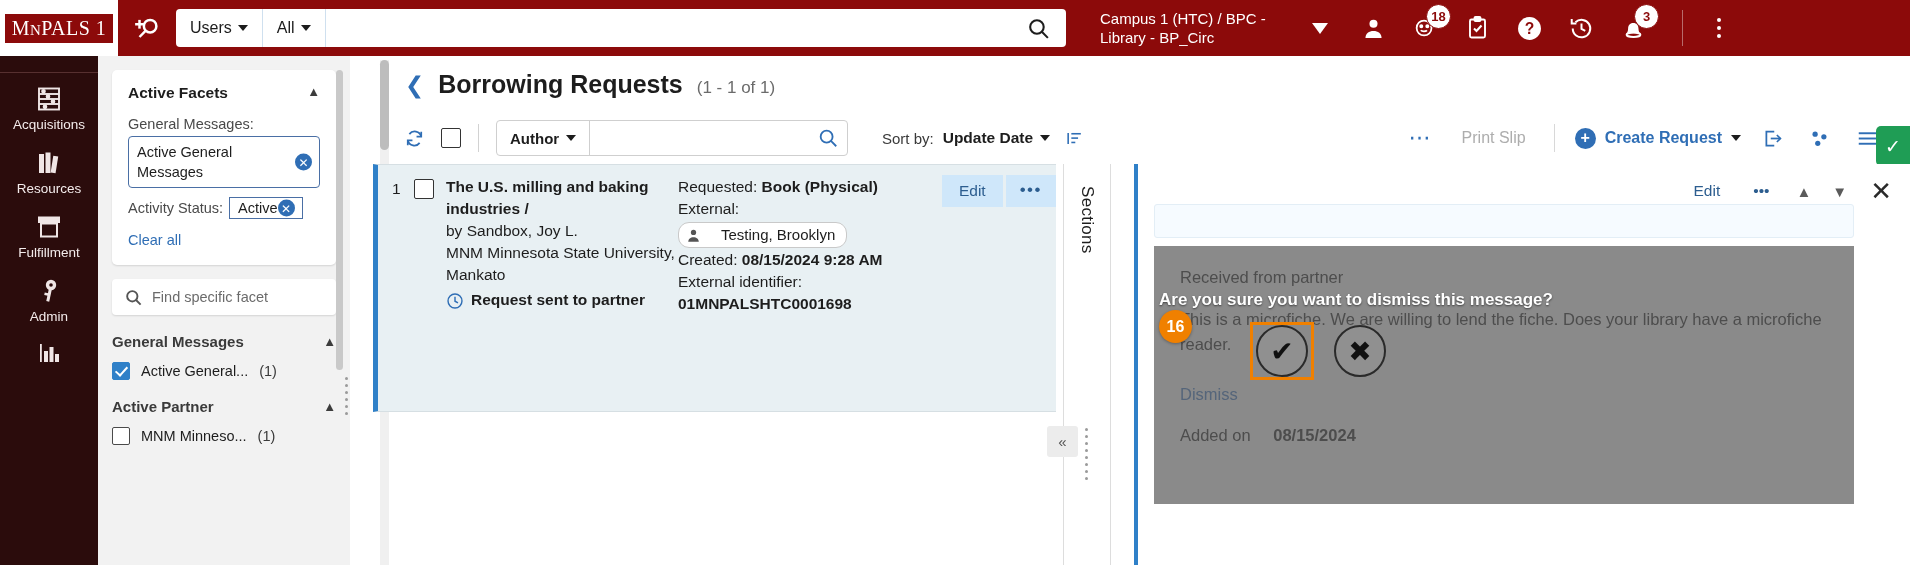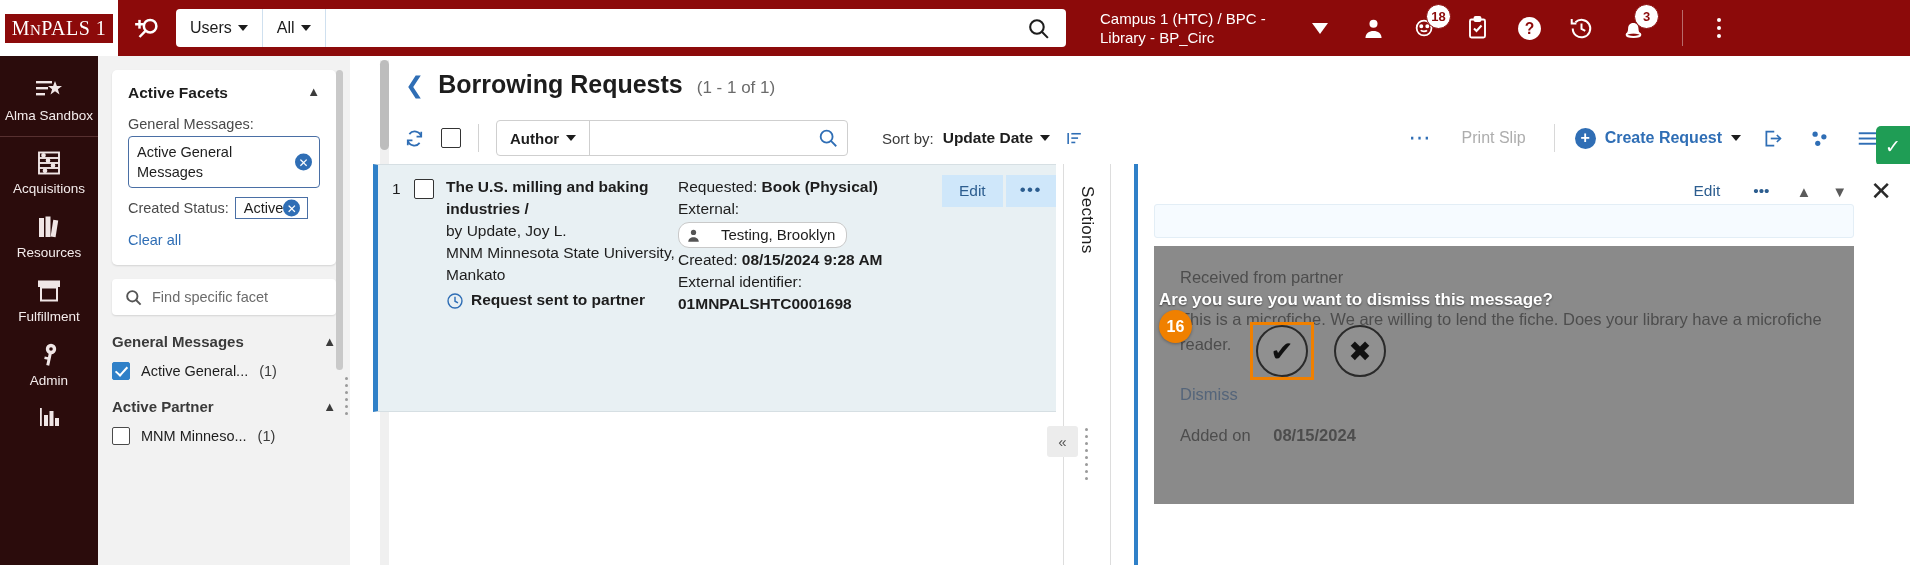--- a/index.html
+++ b/index.html
@@ -381,29 +381,20 @@
       <div class="tb-div"></div>
       <div class="kebab">
         <i></i>
           <i></i>
           <i></i>
       </div>
     </div>
   </div>
 
   <div class="leftnav">
-    <div class="nav-item">
-      <svg width="30" height="26" viewBox="0 0 30 26" fill="#f0e6e6">
-        <rect x="2" y="4" width="16" height="2.4"></rect>
-        <rect x="2" y="10" width="12" height="2.4"></rect>
-        <rect x="2" y="16" width="9" height="2.4"></rect>
-        <polygon points="21,4 22.9,9 28,9 23.9,12.2 25.5,17.4 21,14.3 16.5,17.4 18.1,12.2 14,9 19.1,9"></polygon>
-      </svg>
-      <span>Alma Sandbox</span>
-    </div>
     <div class="nav-sep"></div>
     <div class="nav-item">
       <svg width="28" height="26" viewBox="0 0 28 26" fill="none" stroke="#f0e6e6" stroke-width="1.9">
         <rect x="4" y="2.5" width="20" height="21"></rect>
         <line x1="4" y1="8" x2="24" y2="8"></line>
         <line x1="4" y1="13" x2="24" y2="13"></line>
         <line x1="4" y1="18" x2="24" y2="18"></line>
         <circle cx="8.5" cy="5.3" r="1.4" fill="#f0e6e6"></circle>
         <circle cx="13" cy="10.6" r="1.4" fill="#f0e6e6"></circle>
         <circle cx="18" cy="15.6" r="1.4" fill="#f0e6e6"></circle>
@@ -451,21 +442,21 @@
       <div class="card-head">
         <div class="card-title">Active Facets</div>
         <div class="chev">▲</div>
       </div>
       <div class="fa-label">General Messages:</div>
       <div class="chip-big">
         <span>Active General Messages</span>
         <span class="chip-x">✕</span>
       </div>
       <div class="fa-row">
-        <span class="lbl">Created Status:</span>
+        <span class="lbl">Activity Status:</span>
         <span class="chip-sm">
           <span>Active</span>
           <span class="chip-x">✕</span>
         </span>
       </div>
       <div class="clear-all">Clear all</div>
     </div>
 
     <div class="findfacet">
       <svg width="19" height="19" viewBox="0 0 24 24" fill="none" stroke="#555" stroke-width="2.4">
@@ -590,21 +581,21 @@
       </div>
     </div>
 
     <div class="green-tab">✓</div>
 
     <div class="result">
       <div class="r-num">1</div>
       <div class="r-cb"></div>
       <div class="r-col1">
         <div class="ttl">The U.S. milling and baking industries /</div>
-        <div>by Update, Joy L.</div>
+        <div>by Sandbox, Joy L.</div>
         <div>MNM Minnesota State University, Mankato</div>
         <div class="r-status">
           <svg width="18" height="18" viewBox="0 0 24 24" fill="none" stroke="#2f6eb5" stroke-width="1.9" style="margin-top:3px;flex:none">
             <circle cx="12" cy="12" r="9.3"></circle>
               <polyline points="12,6.4 12,12.3 16,14.6"></polyline>
           </svg>
           <span>Request sent to partner</span>
         </div>
       </div>
       <div class="r-col2">

